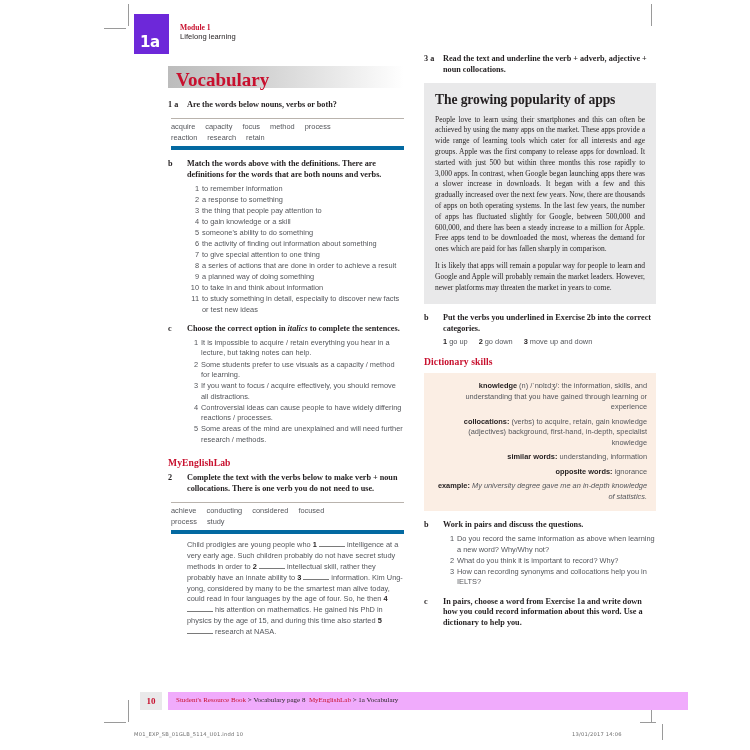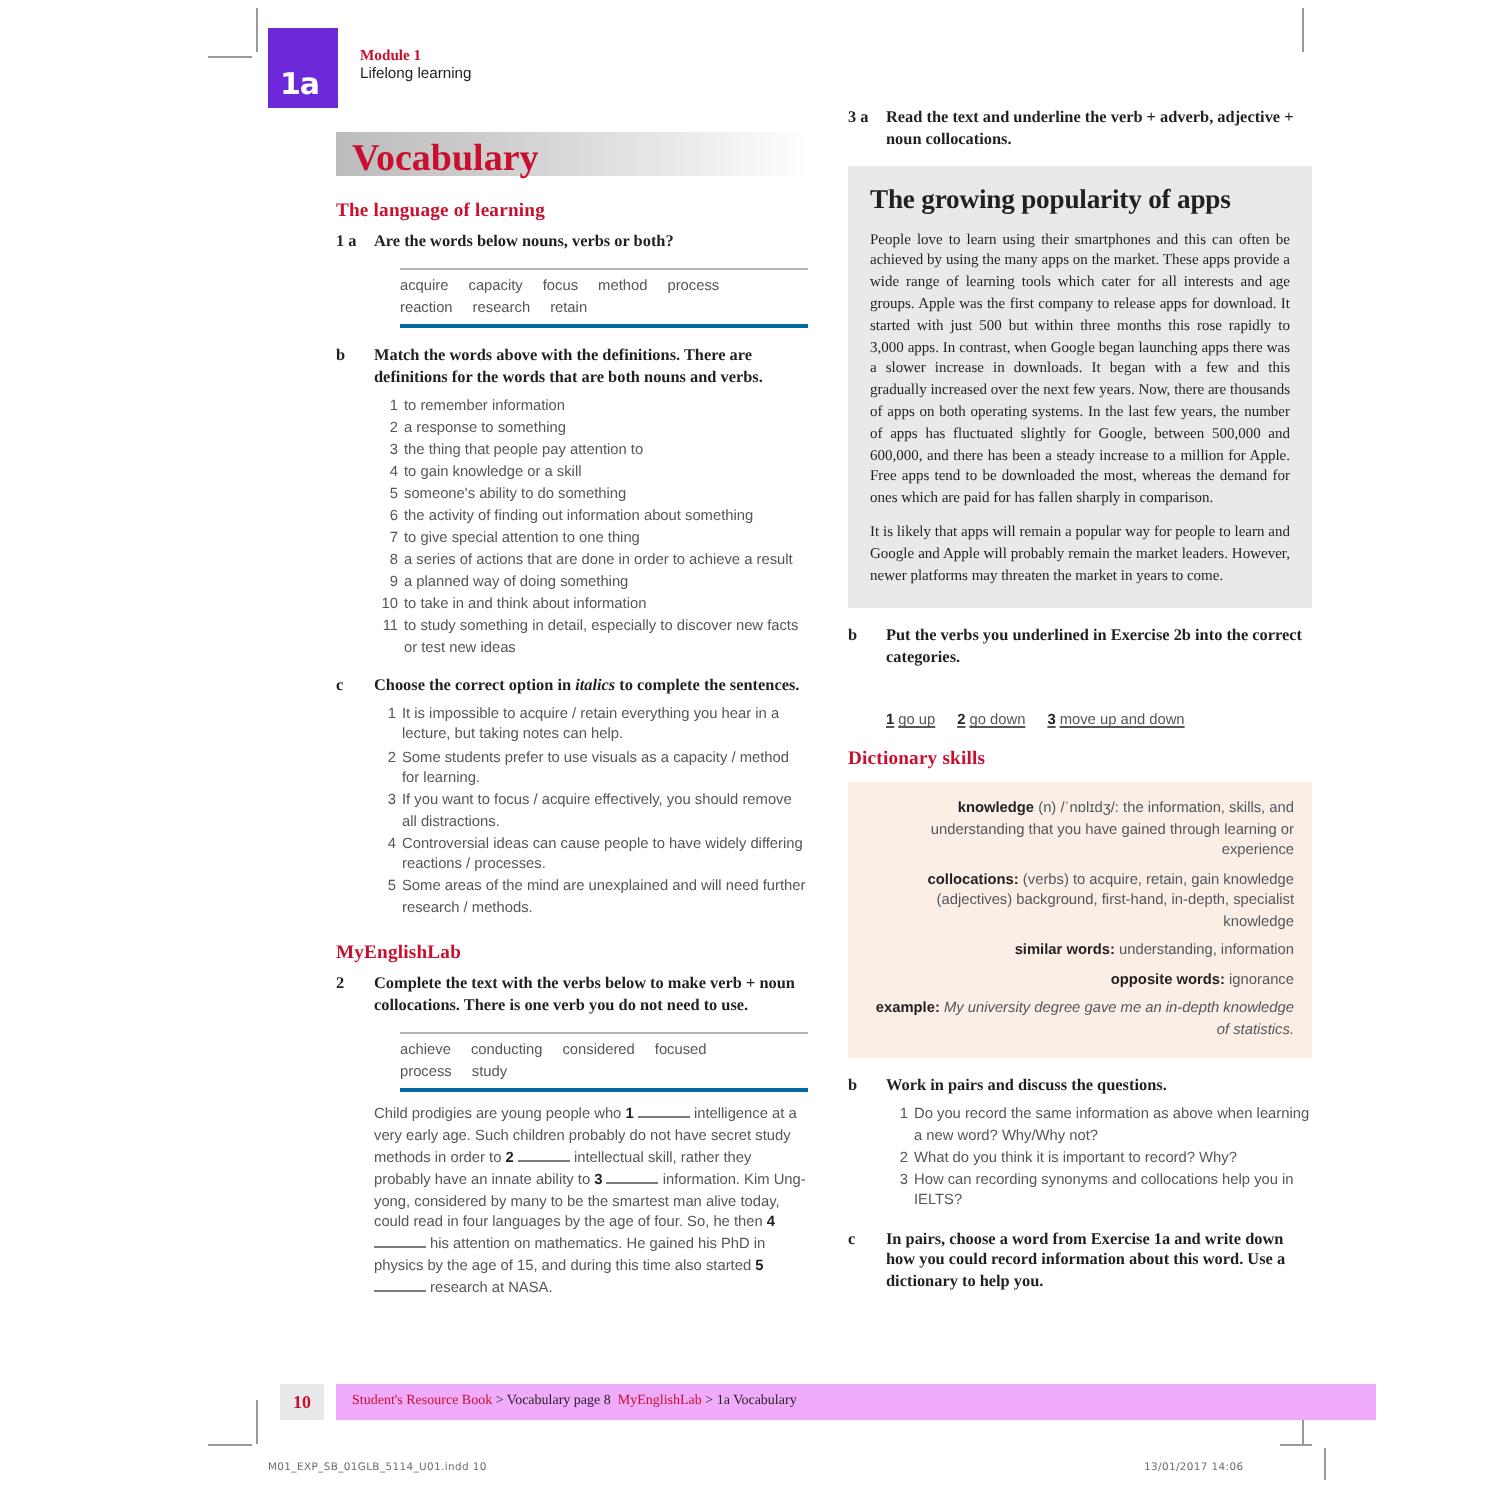--- a/index.html
+++ b/index.html
@@ -32,42 +32,42 @@
   .colR{position:absolute;left:290px;top:44px;width:232px;}
 
   .secthead{color:#c8102e;font-family:"Liberation Serif",serif;font-weight:bold;font-size:9.6px;
      margin:0 0 5px 0;letter-spacing:.1px;}
 
   .ex{position:relative;margin-bottom:7px;}
   .ex .lbl{position:absolute;left:0;top:0;font-family:"Liberation Serif",serif;font-weight:bold;font-size:8.2px;color:#231f20;}
   .ex .body{margin-left:19px;}
   .ex .stem{font-family:"Liberation Serif",serif;font-weight:bold;font-size:8.2px;line-height:1.32;color:#231f20;}
 
-  .wordbank{border-top:1px solid #b9b3ad;border-bottom:2px solid #0369a1;margin:5px 0 0 32px;padding:3px 0 3px 0;}
+  .wordbank{border-top:1px solid #b9b3ad;border-bottom:4px solid #0369a1;margin:5px 0 0 3px;padding:3px 0 3px 0;}
   .wordbank .row{font-size:7.4px;color:#54565b;line-height:1.45;}
   .wordbank .w{display:inline-block;margin-right:10px;}
 
   ol.nums{list-style:none;margin:3px 0 0 0;padding:0;}
   ol.nums li{position:relative;padding-left:14px;font-size:7.4px;color:#54565b;line-height:1.42;margin-bottom:0.5px;}
   ol.nums li .n{position:absolute;left:0;top:0;width:11px;text-align:right;color:#54565b;}
   ol.nums.wide li{padding-left:15px;}
   ol.nums.wide li .n{width:12px;}
   i{font-style:italic;}
 
   .para{font-size:7.4px;color:#54565b;line-height:1.46;margin:6px 0 0 19px;}
   .blank{display:inline-block;border-bottom:1px solid #7a7a7a;width:26px;height:.72em;}
   .bnum{font-weight:bold;color:#231f20;}
 
   
   .article{background:#e9e9ea;padding:9px 11px 11px 11px;margin-top:7px;}
   .article h2{margin:0 0 7px 0;font-family:"Liberation Serif",serif;font-weight:bold;font-size:13.6px;color:#231f20;letter-spacing:-.1px;}
   .article p{margin:0 0 6px 0;font-family:"Liberation Serif",serif;font-size:7.5px;line-height:1.44;color:#231f20;text-align:justify;}
   .article p:last-child{margin-bottom:0;}
 
-  .inlineopts{font-size:7.4px;color:#54565b;margin-top:20px;text-decoration:underline;}
+  .inlineopts{font-size:7.4px;color:#54565b;margin-top:2px;}
   .inlineopts b{color:#231f20;font-weight:bold;margin-right:2px;}
   .inlineopts span.opt{margin-right:11px;}
 
   .dictbox{background:#fbeee4;padding:8px 9px 9px 9px;margin-top:6px;}
   .dictbox p{margin:0 0 4px 0;font-size:7.4px;line-height:1.42;color:#54565b;text-align:right;}
   .dictbox p:last-child{margin-bottom:0;}
   .dictbox b{color:#231f20;font-weight:bold;}
 
   
   .footer{position:absolute;left:134px;top:692px;width:560px;height:20px;}
@@ -104,21 +104,20 @@
         <div class="modsub">Lifelong learning</div>
       </div>
     </div>
 
     <div class="vocabband">
       <span>Vocabulary</span>
     </div>
 
     <div class="colL">
 
-      <div class="secthead">The language of learning</div>
 
       <div class="ex">
         <div class="lbl">1 a</div>
         <div class="body">
           <div class="stem">Are the words below nouns, verbs or both?</div>
         </div>
       </div>
       <div class="wordbank">
         <div class="row">
           <span class="w">acquire</span><span class="w">capacity</span><span class="w">focus</span><span class="w">method</span><span class="w">process</span>

